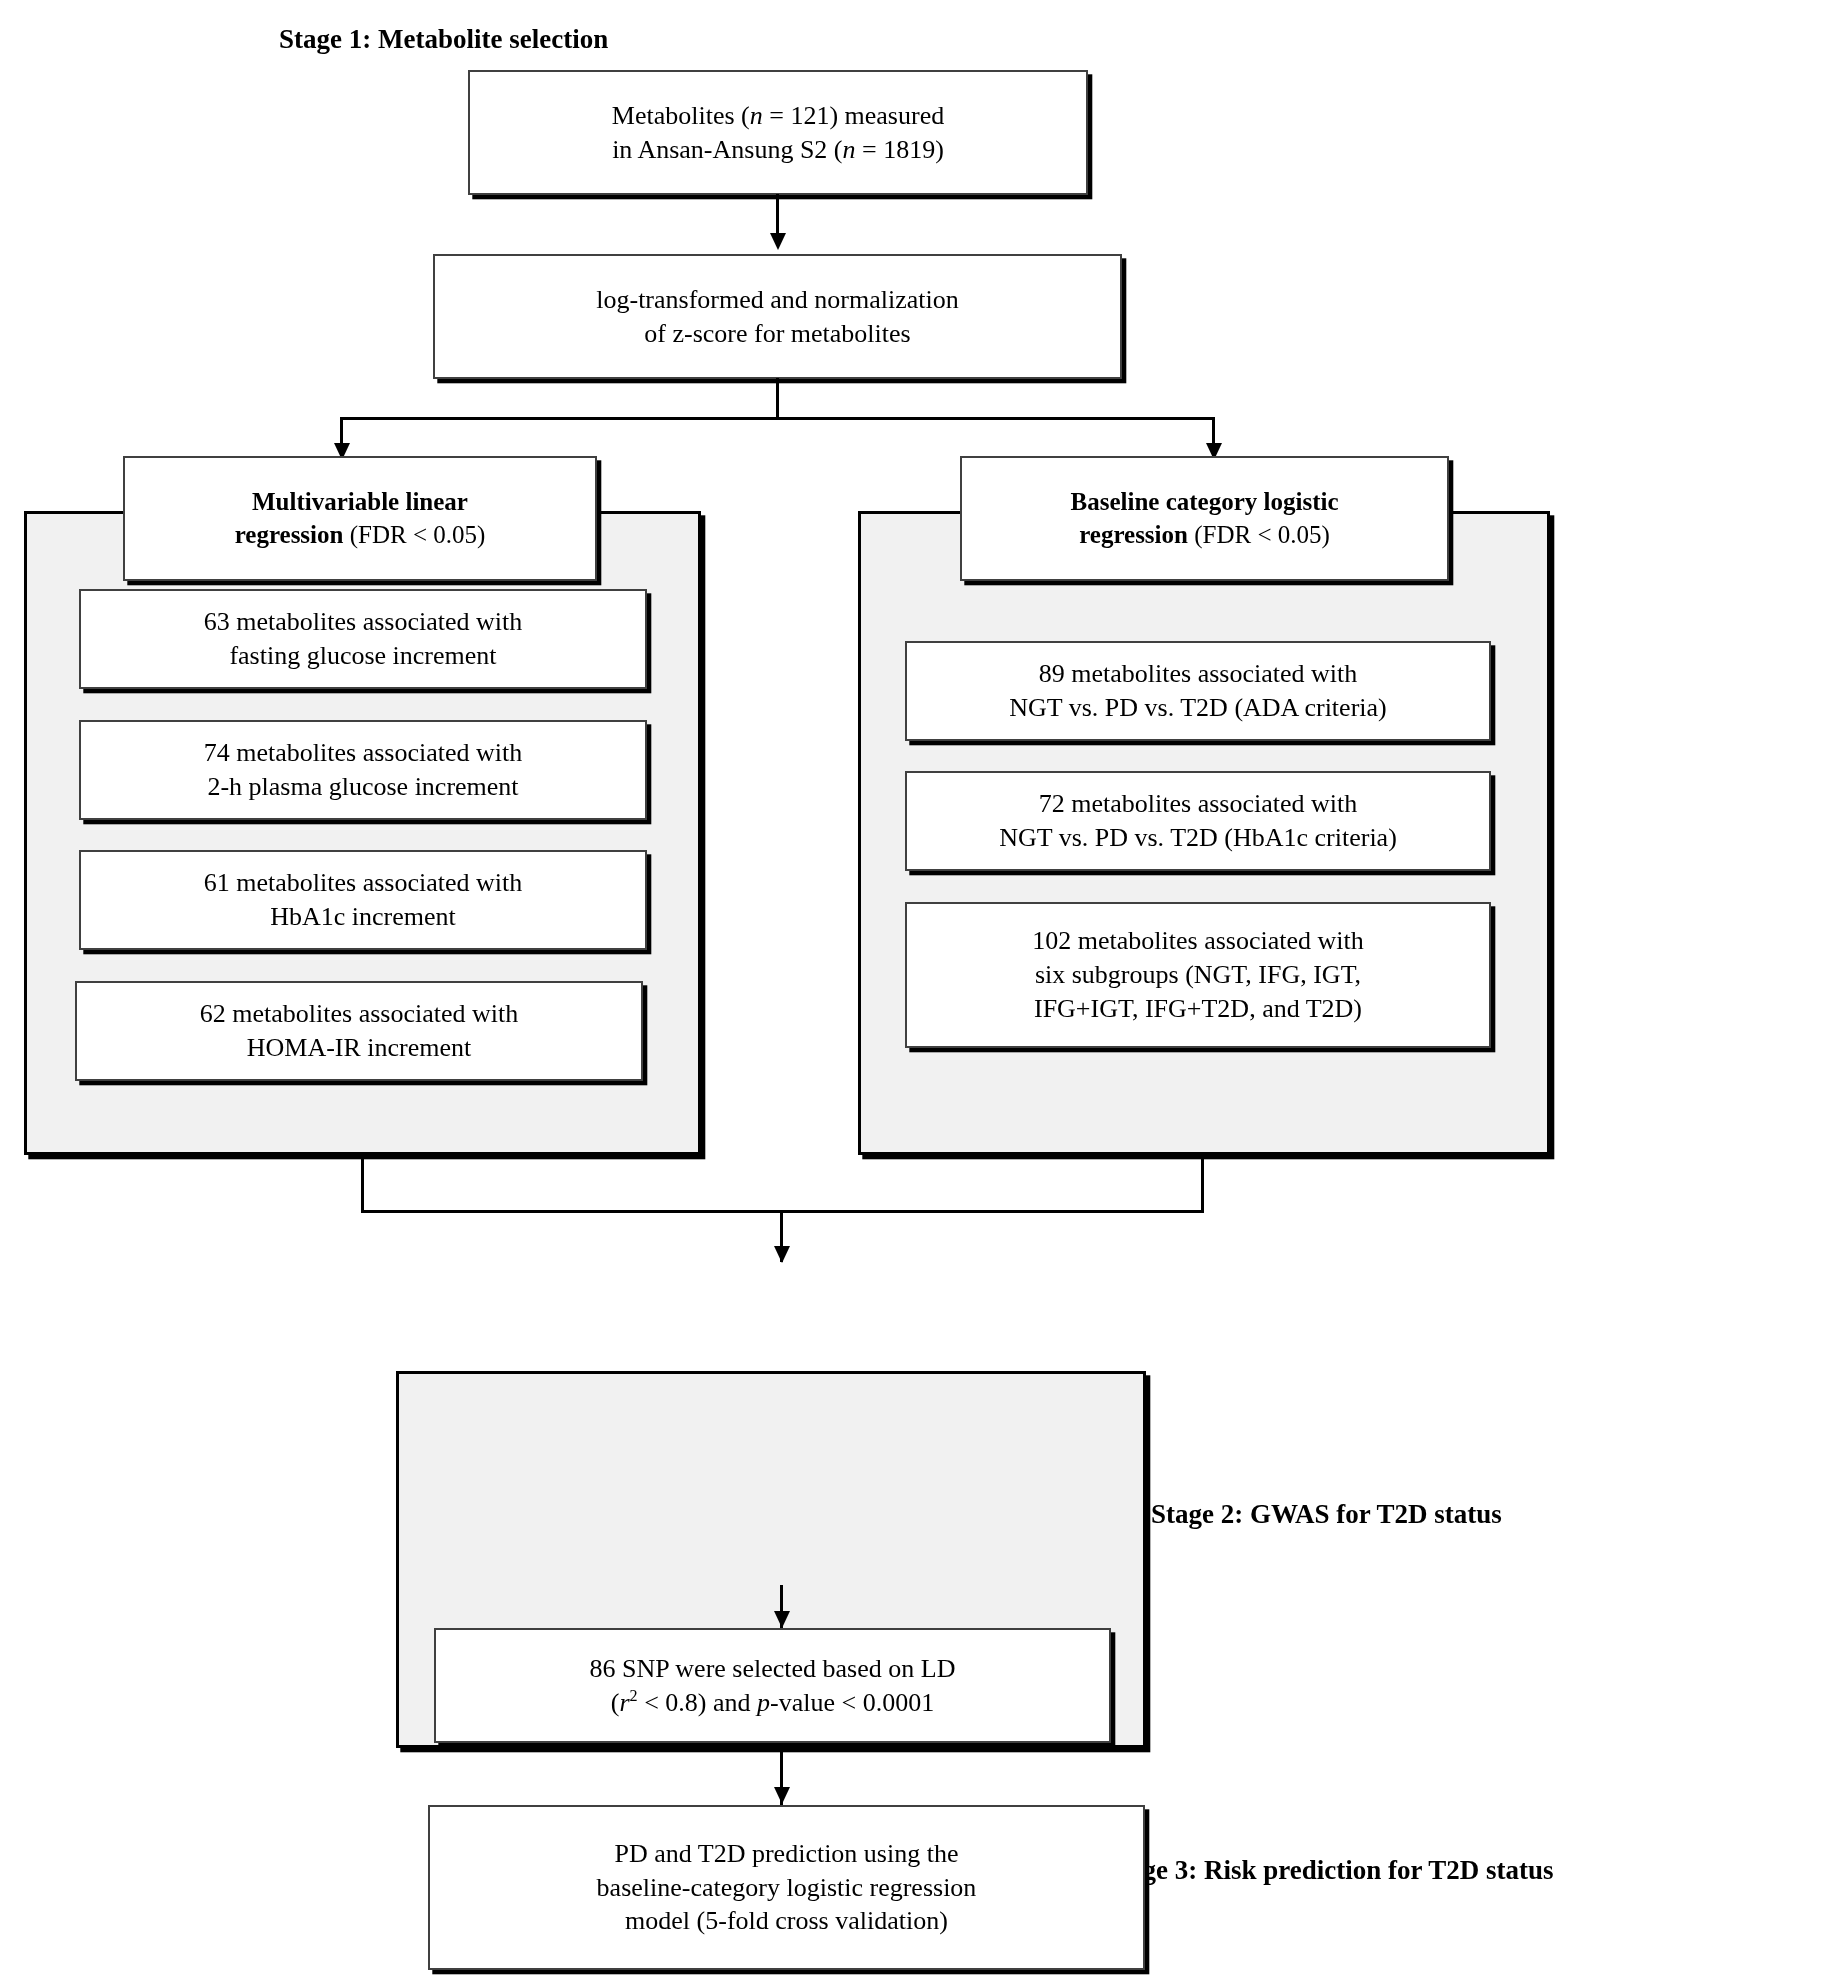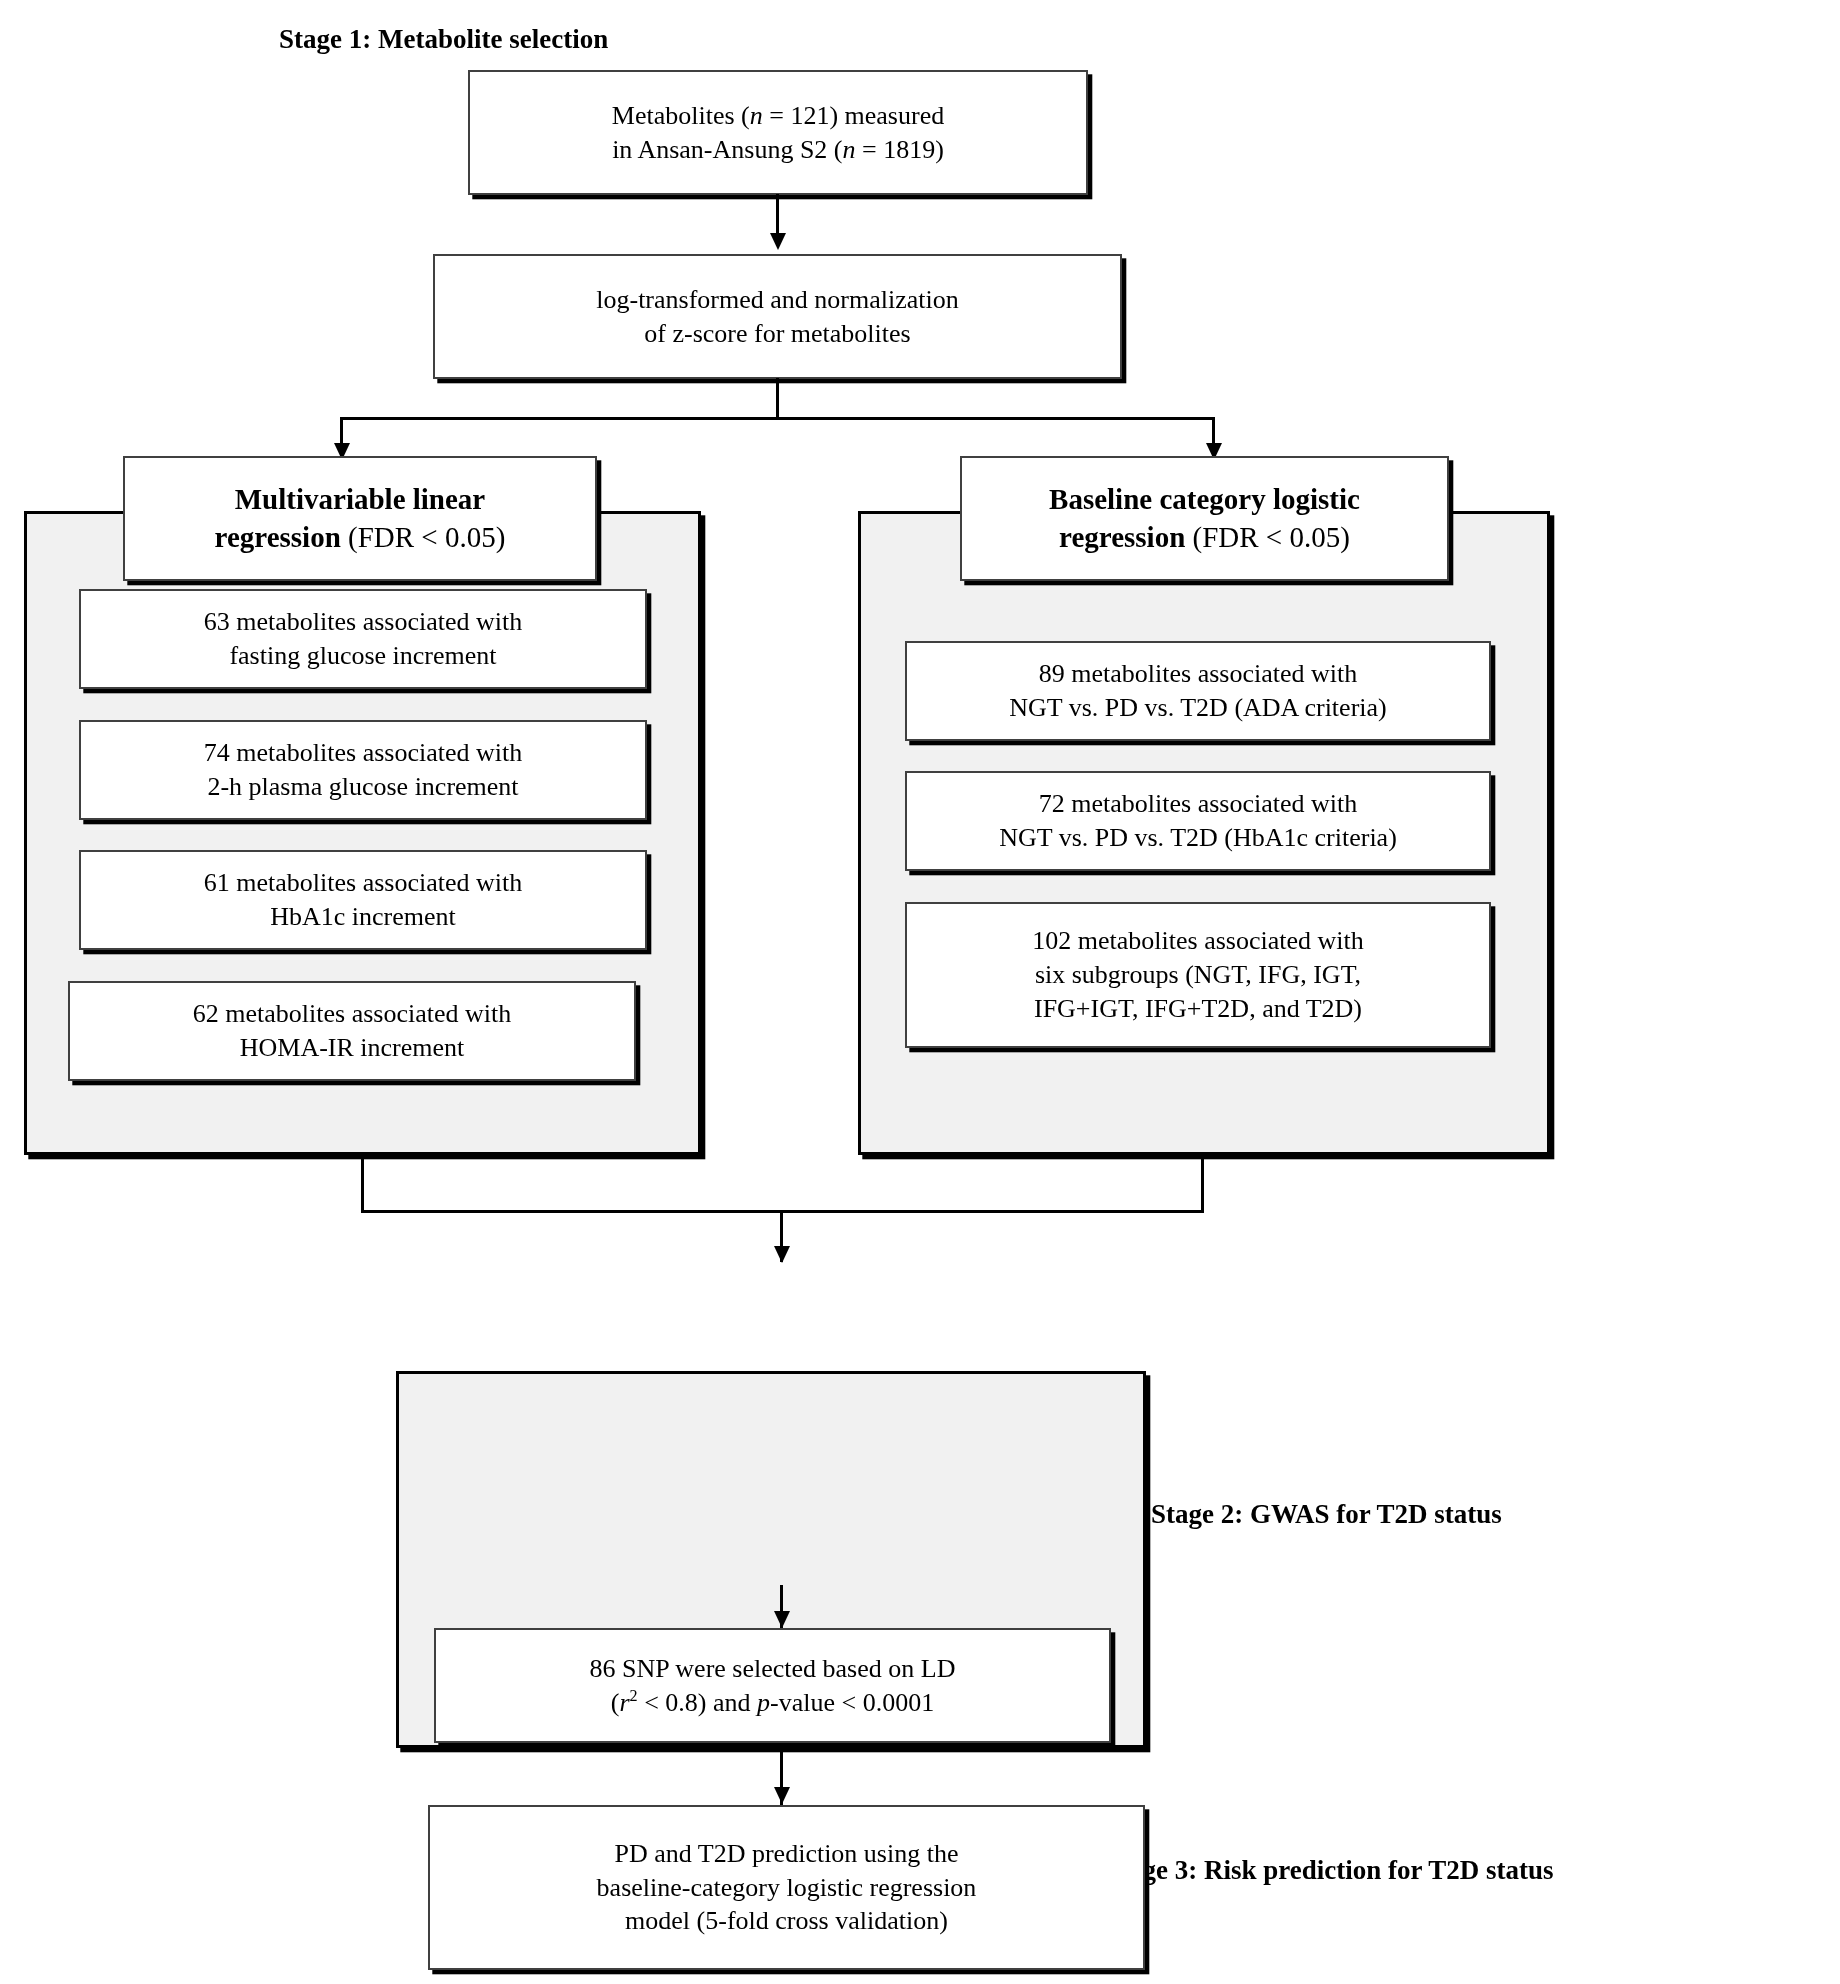--- a/index.html
+++ b/index.html
@@ -7,21 +7,21 @@
        font-family:"Liberation Serif","DejaVu Serif",serif;color:#000;}
   #canvas{position:absolute;left:0;top:0;width:1841px;height:1985px;overflow:hidden;}
 
   
   .stage-title{position:absolute;font-weight:bold;font-size:27px;white-space:nowrap;line-height:1;}
 
   .box{position:absolute;box-sizing:border-box;background:#fff;
        border:2px solid #404040;display:flex;align-items:center;justify-content:center;
        text-align:center;line-height:1.30;font-size:26px;
        box-shadow:4.3px 4.3px 0 0 #000;}
-  .box.hdr{font-size:29px;}
+  .box.hdr{font-size:25px;}
   .box .t{display:block;width:100%;padding:0 6px;}
 
   .panel{position:absolute;box-sizing:border-box;background:#f1f1f1;
          border:3px solid #000;box-shadow:4.3px 4.3px 0 0 #000;}
 
   
   .vline{position:absolute;width:3px;background:#000;}
   .hline{position:absolute;height:3px;background:#000;}
   .arrow{position:absolute;width:0;height:0;
          border-left:8px solid transparent;border-right:8px solid transparent;
@@ -89,21 +89,21 @@
     </span>
   </div>
 
   <div class="box" style="left:79px;top:850px;width:568px;height:100px;">
     <span class="t">
       <span>61 metabolites associated with</span><br>
       <span>HbA1c increment</span>
     </span>
   </div>
 
-  <div class="box" style="left:68px;top:981px;width:568px;height:100px;">
+  <div class="box" style="left:75px;top:981px;width:568px;height:100px;">
     <span class="t">
       <span>62 metabolites associated with</span><br>
       <span>HOMA-IR increment</span>
     </span>
   </div>
 
   <div class="panel" style="left:858px;top:511px;width:692px;height:644px;"></div>
 
   <div class="box hdr" style="left:960px;top:456px;width:489px;height:125px;justify-content:flex-end;">
     <span class="t">

